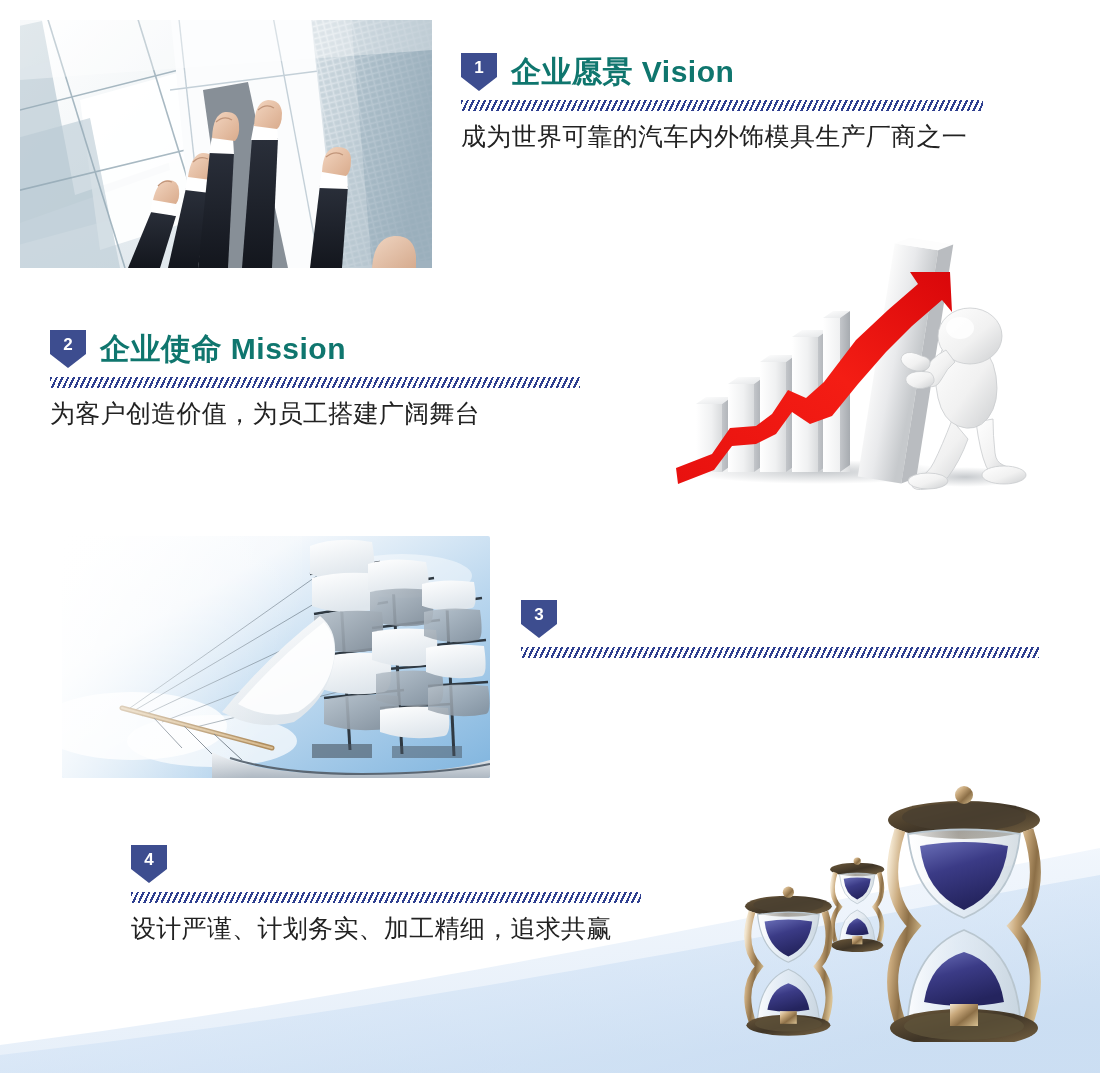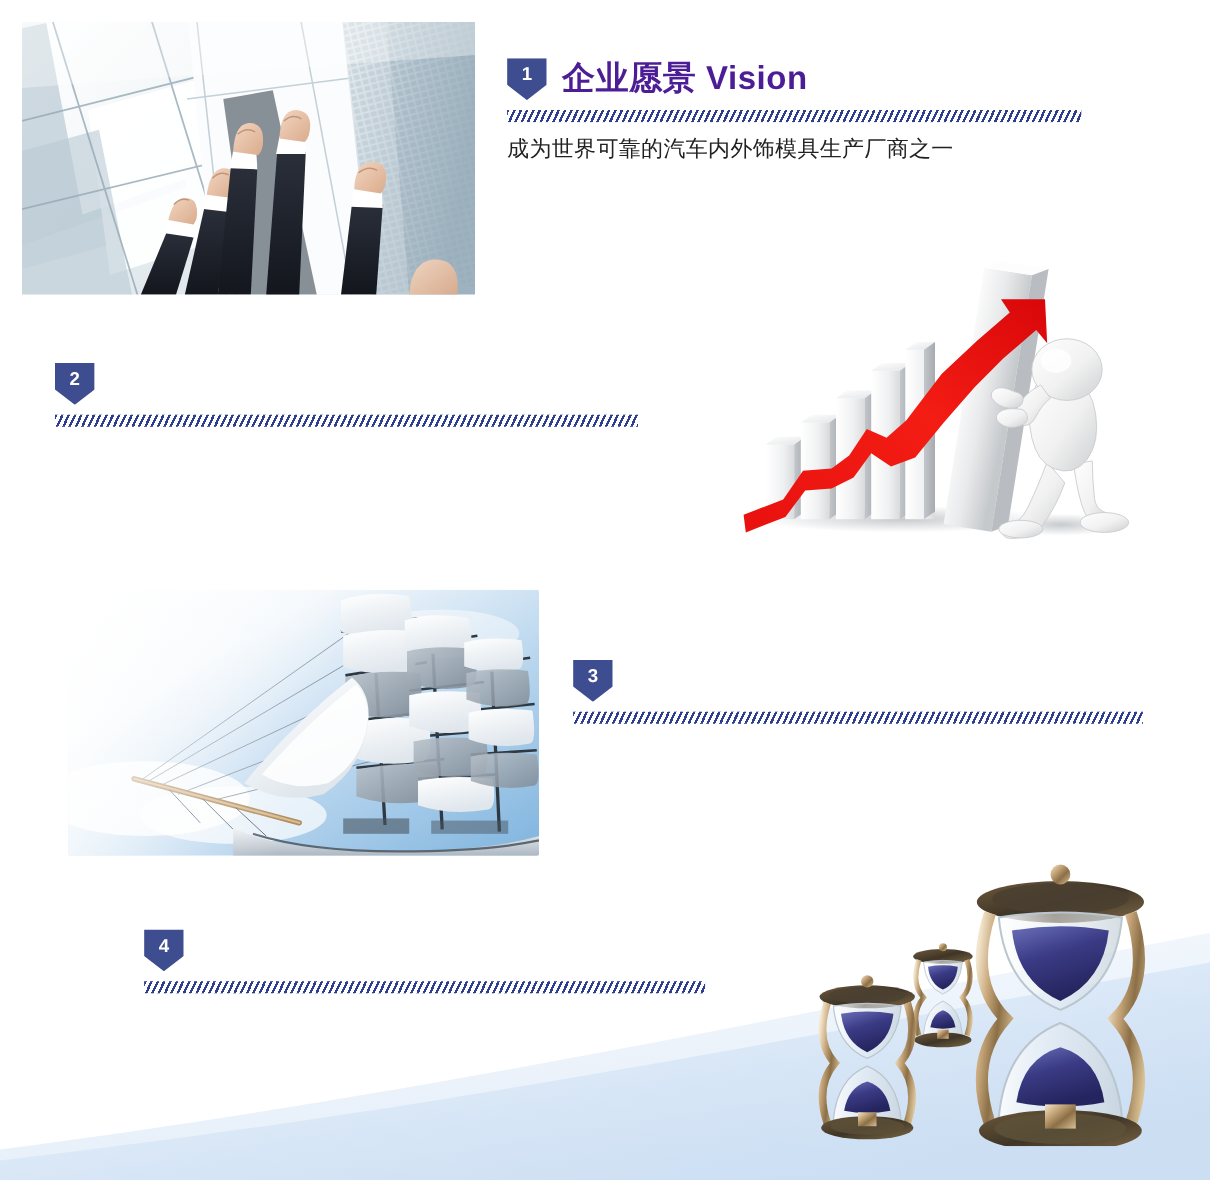--- a/index.html
+++ b/index.html
@@ -31,38 +31,38 @@
   .badge .num{
     position:absolute;left:0;top:2px;width:36px;
     text-align:center;
     color:#ffffff;
     font-size:17px;
     font-weight:700;
     line-height:26px;
     letter-spacing:0;
   }
   .title{
-    color:#4c1d95;
+    color:#0f766e;
     font-size:30px;
     font-weight:700;
     line-height:38px;
     white-space:nowrap;
     letter-spacing:.5px;
   }
   .hatch{
     height:11px;
     margin-top:9px;
     background-image:repeating-linear-gradient(115deg,
         #2d3e8f 0px,#2d3e8f 2.1px,
         rgba(255,255,255,0) 2.1px,rgba(255,255,255,0) 5.2px);
   }
   .desc{
     margin-top:11px;
     color:#222222;
-    font-size:20px;
+    font-size:25px;
     line-height:28px;
     white-space:nowrap;
     letter-spacing:.3px;
   }
 
   
   #block-1{left:461px;top:53px;width:576px;}
   #block-1 .hatch{width:522px;}
   #block-2{left:50px;top:330px;width:592px;}
   #block-2 .hatch{width:530px;}
@@ -505,22 +505,24 @@
   </div>
 
   <div class="block" id="block-2">
     <div class="head-row">
       <div class="badge">
         <svg class="shield" viewBox="0 0 36 38" aria-hidden="true">
           <polygon points="0,0 36,0 36,24 18,38 0,24" fill="#3d4d8f"></polygon>
         </svg>
         <div class="num">2</div>
       </div>
+      <div class="title">企业使命 Mission</div>
     </div>
     <div class="hatch"></div>
+    <div class="desc">为客户创造价值，为员工搭建广阔舞台</div>
   </div>
 
   <div class="block" id="block-3">
     <div class="head-row">
       <div class="badge">
         <svg class="shield" viewBox="0 0 36 38" aria-hidden="true">
           <polygon points="0,0 36,0 36,24 18,38 0,24" fill="#3d4d8f"></polygon>
         </svg>
         <div class="num">3</div>
       </div>
@@ -531,15 +533,16 @@
   <div class="block" id="block-4">
     <div class="head-row">
       <div class="badge">
         <svg class="shield" viewBox="0 0 36 38" aria-hidden="true">
           <polygon points="0,0 36,0 36,24 18,38 0,24" fill="#3d4d8f"></polygon>
         </svg>
         <div class="num">4</div>
       </div>
     </div>
     <div class="hatch"></div>
+    <div class="desc">设计严谨、计划务实、加工精细，追求共赢</div>
   </div>
 
 </div>
 
 </body></html>

